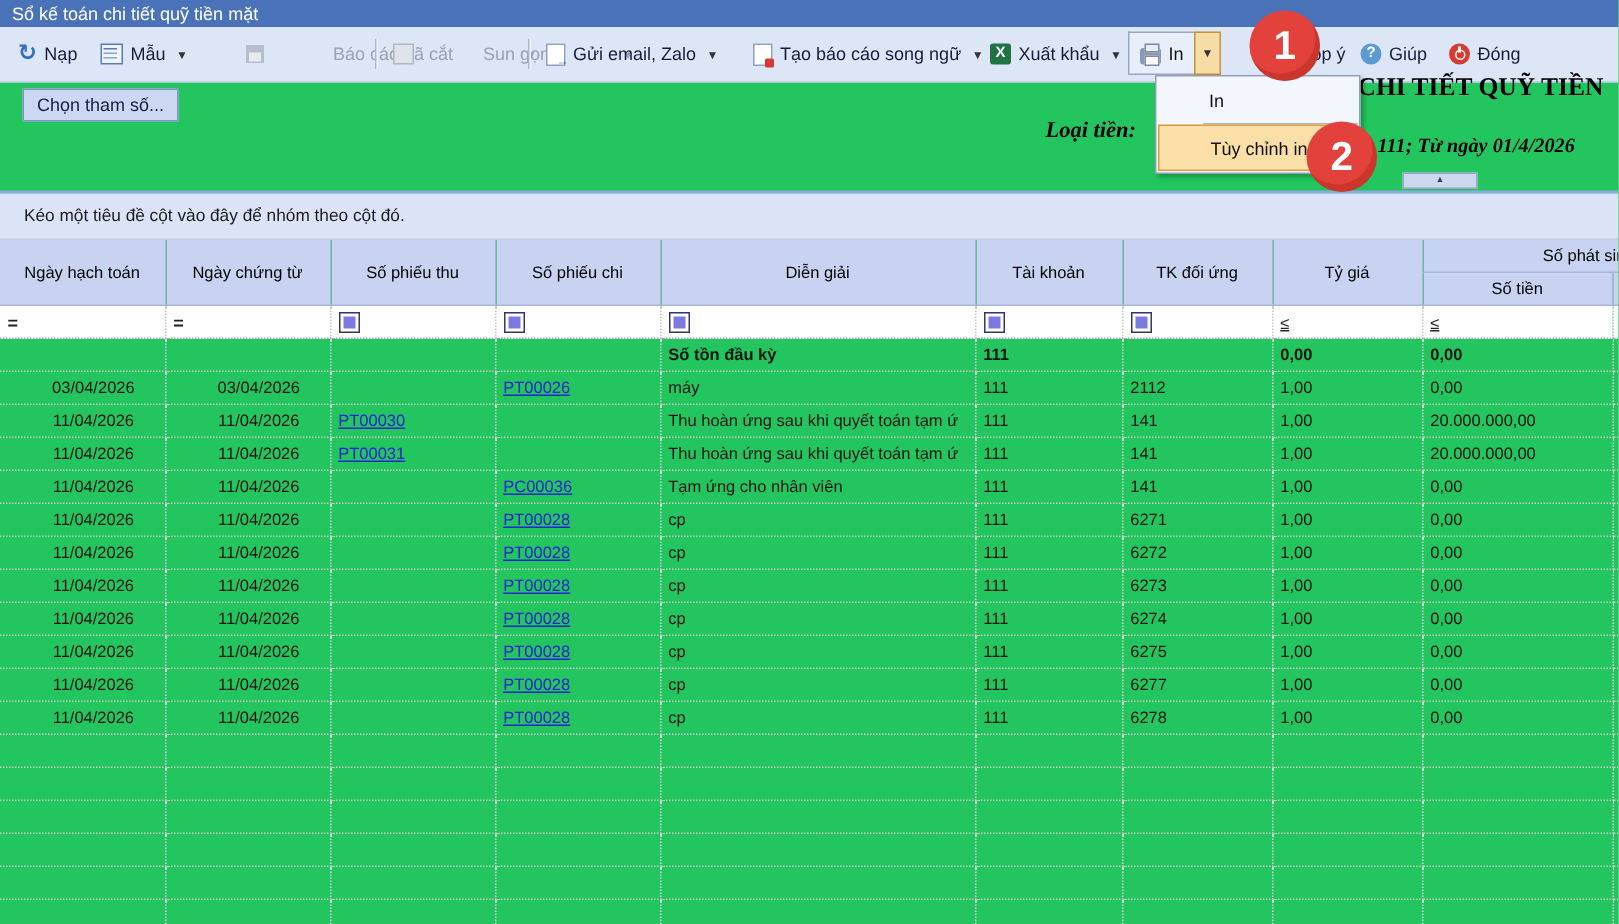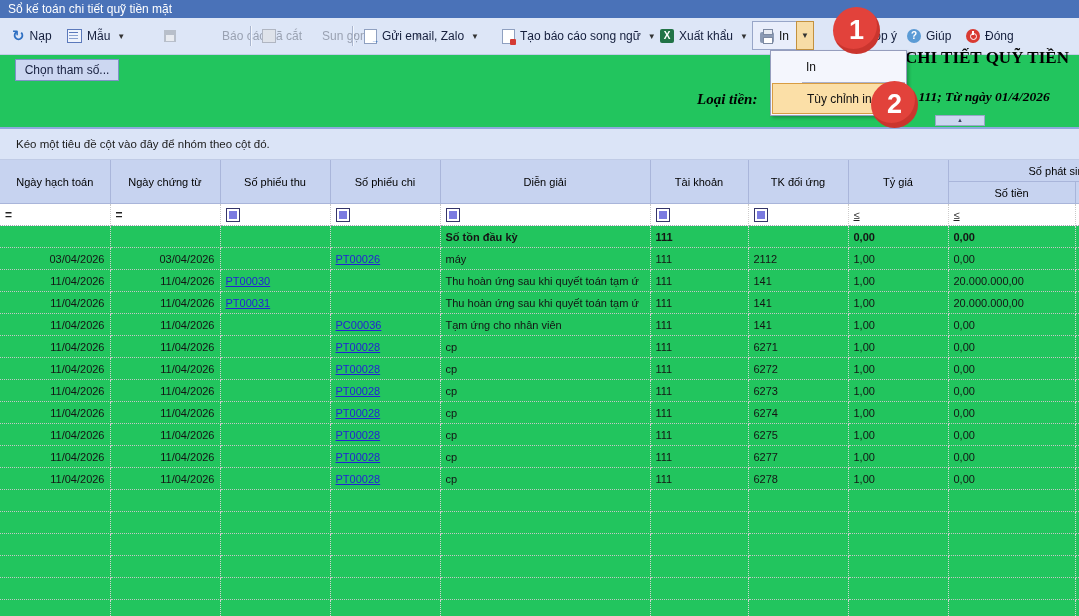--- a/index.html
+++ b/index.html
@@ -40,21 +40,21 @@
   .ic-chat{width:13px;height:11px;background:#e8a33d;border-radius:2px;}
 
   
   .in-split{position:absolute;left:752px;top:3px;height:29px;display:flex;}
   .in-main{display:flex;align-items:center;gap:5px;padding:0 7px;border:1px solid #98a6c8;background:#e9eefb;border-right:none;}
   .in-arrow{width:16px;display:flex;align-items:center;justify-content:center;border:1px solid #c3913f;background:#f7dca6;font-size:8px;color:#333;}
 
   
   .btn-params{position:absolute;left:15px;top:59px;width:104px;height:22px;background:#ccd7f1;border:1px solid #7f92c8;
     color:#17203f;font-size:12px;text-align:center;line-height:20px;box-sizing:border-box;cursor:pointer;}
-  .currency-label{position:absolute;left:697px;top:91px;font-family:"Liberation Serif","DejaVu Serif",serif;
+  .currency-label{position:absolute;left:697px;top:79px;font-family:"Liberation Serif","DejaVu Serif",serif;
     font-weight:bold;font-style:italic;font-size:15px;color:#000;}
   .rpt-title{position:absolute;left:905px;top:48px;width:174px;overflow:hidden;white-space:nowrap;
     font-family:"Liberation Serif","DejaVu Serif",serif;font-weight:bold;font-size:17px;color:#000;}
   .rpt-sub{position:absolute;left:903px;top:89px;width:176px;overflow:hidden;white-space:nowrap;
     font-family:"Liberation Serif","DejaVu Serif",serif;font-weight:bold;font-style:italic;font-size:13.5px;color:#000;}
   .collapse-btn{position:absolute;left:935px;top:115px;width:50px;height:11px;background:#ccd7f0;border:1px solid #98a6c8;
     box-sizing:border-box;text-align:center;font-size:6px;line-height:9px;color:#39425e;cursor:pointer;}
 
   
   .grid-topline{position:absolute;left:0;top:127px;width:1079px;height:2px;background:#8ea9dd;}
@@ -65,21 +65,21 @@
   th.hdr{background:#c7d3f0;border-right:1px solid #a9b5da;border-bottom:1px solid #a9b5da;
     font-weight:normal;font-size:11px;color:#000;text-align:center;height:21px;padding:0 2px;overflow:hidden;white-space:nowrap;}
   th.hdr.group{text-align:left;padding-left:80px;}
   td.fcell{background:#fff;border-right:1px dotted #c9c9c9;border-bottom:1px dotted #a8a8b8;height:21px;padding:0 0 0 5px;}
   .op{font-size:12px;font-weight:bold;color:#222;}
   .le{font-size:11px;color:#222;text-decoration:underline;}
   .fbox{display:inline-block;width:12px;height:12px;border:1px solid #35356a;background:#fff;position:relative;vertical-align:middle;}
   .fbox::before{content:"";position:absolute;left:2px;top:2px;width:8px;height:8px;background:#7a7ae0;}
   td.cell{border-right:1px dotted #d4d4d4;border-bottom:1px dotted #c6c6c6;height:21px;font-size:11px;color:#141414;
     padding:0 5px;white-space:nowrap;overflow:hidden;}
-  td.a-center{text-align:right;padding-left:20px;}
+  td.a-center{text-align:center;padding-left:20px;}
   td.a-right{text-align:left;padding-right:9px;}
   tr.bold-row td.cell{font-weight:bold;}
   a.lnk{color:#2323d4;text-decoration:underline;cursor:pointer;}
 
   
   .menu{position:absolute;left:770px;top:50px;width:137px;background:#f4f6fd;border:1px solid #959dbd;
     box-shadow:2px 2px 3px rgba(0,0,0,0.25);z-index:50;box-sizing:border-box;padding:1px;}
   .menu-item{height:30px;line-height:30px;padding-left:34px;font-size:12px;color:#111;cursor:pointer;}
   .menu-sep{margin-left:30px;border-top:1px solid #aab2cc;}
   .menu-item.hl{height:31px;line-height:31px;background:#fbdfa7;border:1px solid #d89c42;box-sizing:border-box;}

